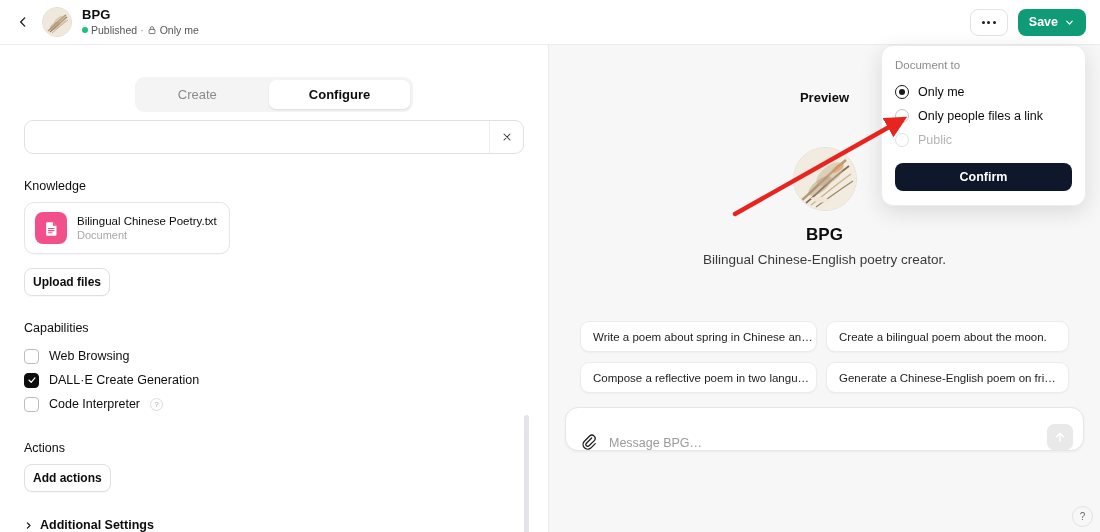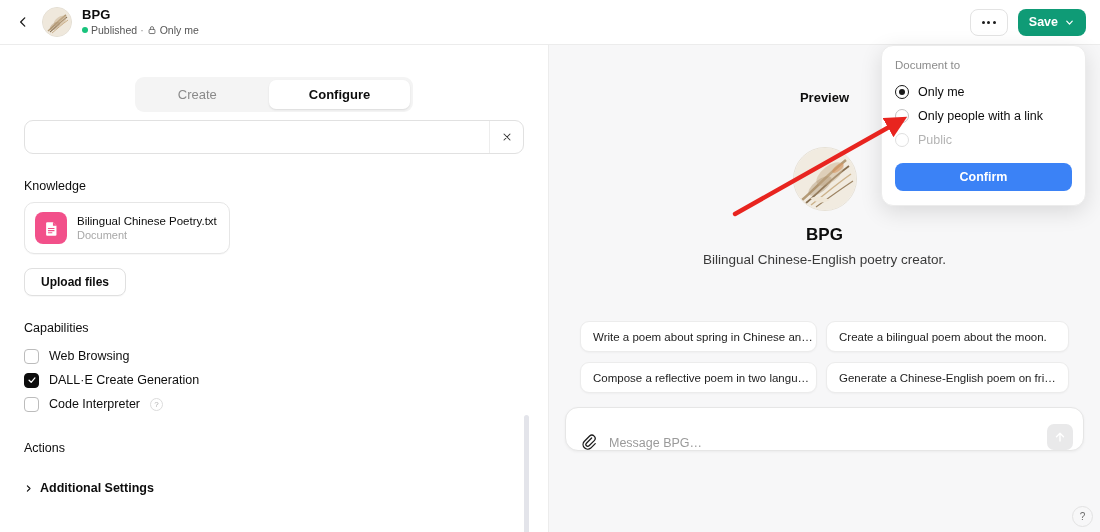--- a/index.html
+++ b/index.html
@@ -93,21 +93,21 @@
     box-shadow: 0 1px 1px rgba(0,0,0,.03);
   }
   .know-ico {
     width: 32px; height: 32px; border-radius: 8px; background: #f2508a;
     display: flex; align-items: center; justify-content: center; flex: 0 0 auto;
   }
   .know-name { font-size: 11.5px; line-height: 14px; color: #0d0d0d; }
   .know-type { font-size: 11px; line-height: 14px; color: #a8a8a8; }
 
   .ghost-btn {
-    display: inline-flex; align-items: center; height: 28px; padding: 0 16px;
+    display: inline-flex; align-items: center; height: 28px; padding: 0 8px;
     border: 1px solid #e0e0e0; border-radius: 8px; background: #fff;
     font-size: 12px; font-weight: 700; cursor: pointer; margin-top: 14px;
     box-shadow: 0 1px 1px rgba(0,0,0,.03); font-family: "Liberation Sans", sans-serif;
   }
 
   .cap-row { display: flex; align-items: center; gap: 10px; height: 24px; }
   .cb {
     width: 15px; height: 15px; border-radius: 4px; border: 1.4px solid #bcbcbc;
     background: #fff; flex: 0 0 auto; cursor: pointer;
     display: flex; align-items: center; justify-content: center;
@@ -188,21 +188,21 @@
     width: 14px; height: 14px; border-radius: 50%; border: 1.4px solid #c3c3c3; background: #fff;
     flex: 0 0 auto; display: flex; align-items: center; justify-content: center;
   }
   .radio.on { border-color: #1a1a1a; }
   .radio.on::after { content: ""; width: 6px; height: 6px; border-radius: 50%; background: #1a1a1a; }
   .radio-txt { font-size: 12.5px; color: #0d0d0d; }
   .radio-row.disabled .radio { border-color: #e0e0e0; }
   .radio-row.disabled .radio-txt { color: #b4b4b4; }
   .confirm-btn {
     width: 100%; height: 28px; margin-top: 11px; border: none; border-radius: 8px;
-    background: #3b82f6; color: #fff; font-size: 12.5px; font-weight: 700; cursor: pointer;
+    background: #0f172a; color: #fff; font-size: 12.5px; font-weight: 700; cursor: pointer;
     font-family: "Liberation Sans", sans-serif;
   }
 
   
   .arrow-layer { position: absolute; inset: 0; pointer-events: none; z-index: 30; }
 </style>
 </head>
 <body>
 
 <div id="app">
@@ -311,20 +311,21 @@
           <div class="cap-txt">DALL·E Create Generation</div>
         </div>
 
         <div class="cap-row">
           <div class="cb"></div>
           <div class="cap-txt">Code Interpreter</div>
           <div class="help-chip">?</div>
         </div>
 
         <div class="sec-label">Actions</div>
+        <div class="ghost-btn" style="margin-top:0">Add actions</div>
 
         <div class="addl">
           <svg width="9" height="11" viewBox="0 0 24 24" fill="none">
             <path d="M9 5 L16 12 L9 19" stroke="#0d0d0d" stroke-width="3" stroke-linecap="round" stroke-linejoin="round"></path>
           </svg>
           <span>Additional Settings</span>
         </div>
       </div>
 
       <div class="lscroll"></div>
@@ -378,21 +379,21 @@
   <div class="popover">
     <div class="pop-title">Document to</div>
 
     <div class="radio-row">
       <div class="radio on"></div>
       <div class="radio-txt">Only me</div>
     </div>
 
     <div class="radio-row">
       <div class="radio"></div>
-      <div class="radio-txt">Only people with a link</div>
+      <div class="radio-txt">Only people files a link</div>
     </div>
 
     <div class="radio-row disabled">
       <div class="radio"></div>
       <div class="radio-txt">Public</div>
     </div>
 
     <button class="confirm-btn">Confirm</button>
   </div>
 

